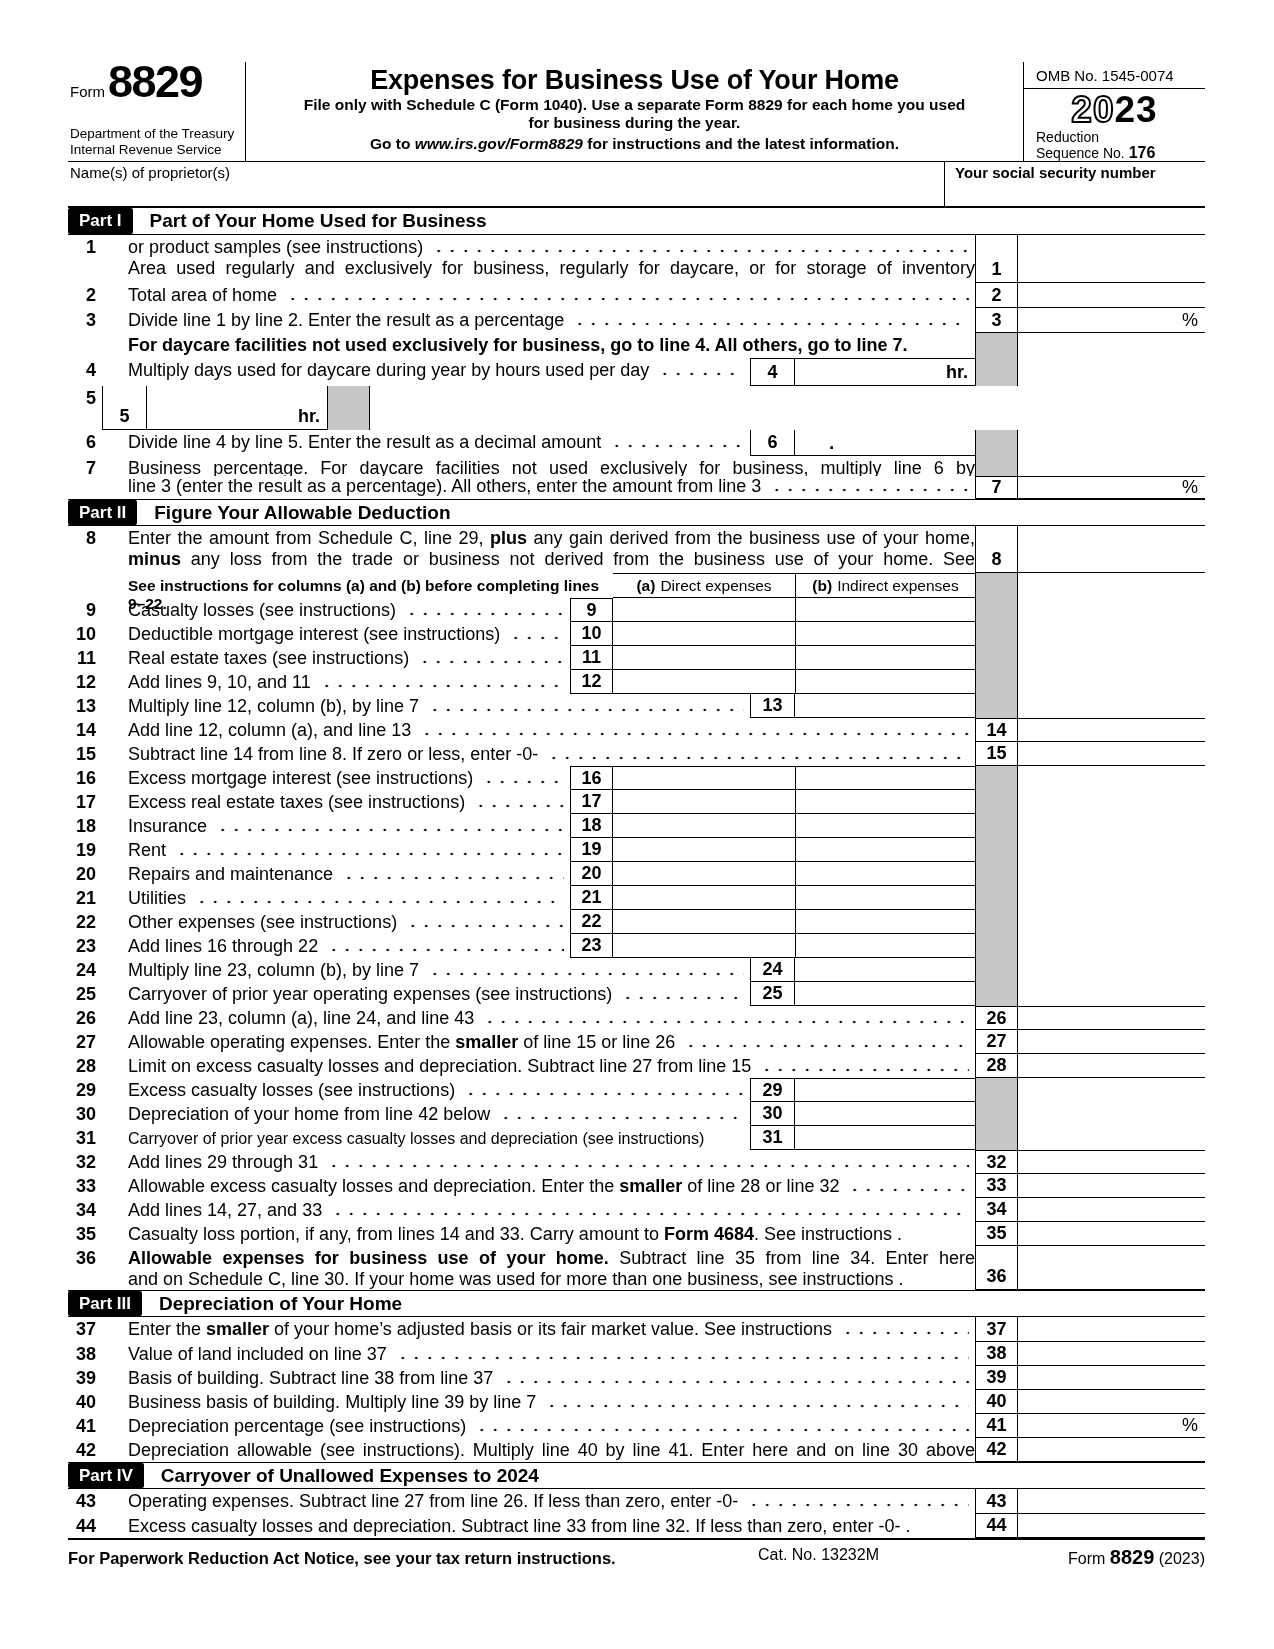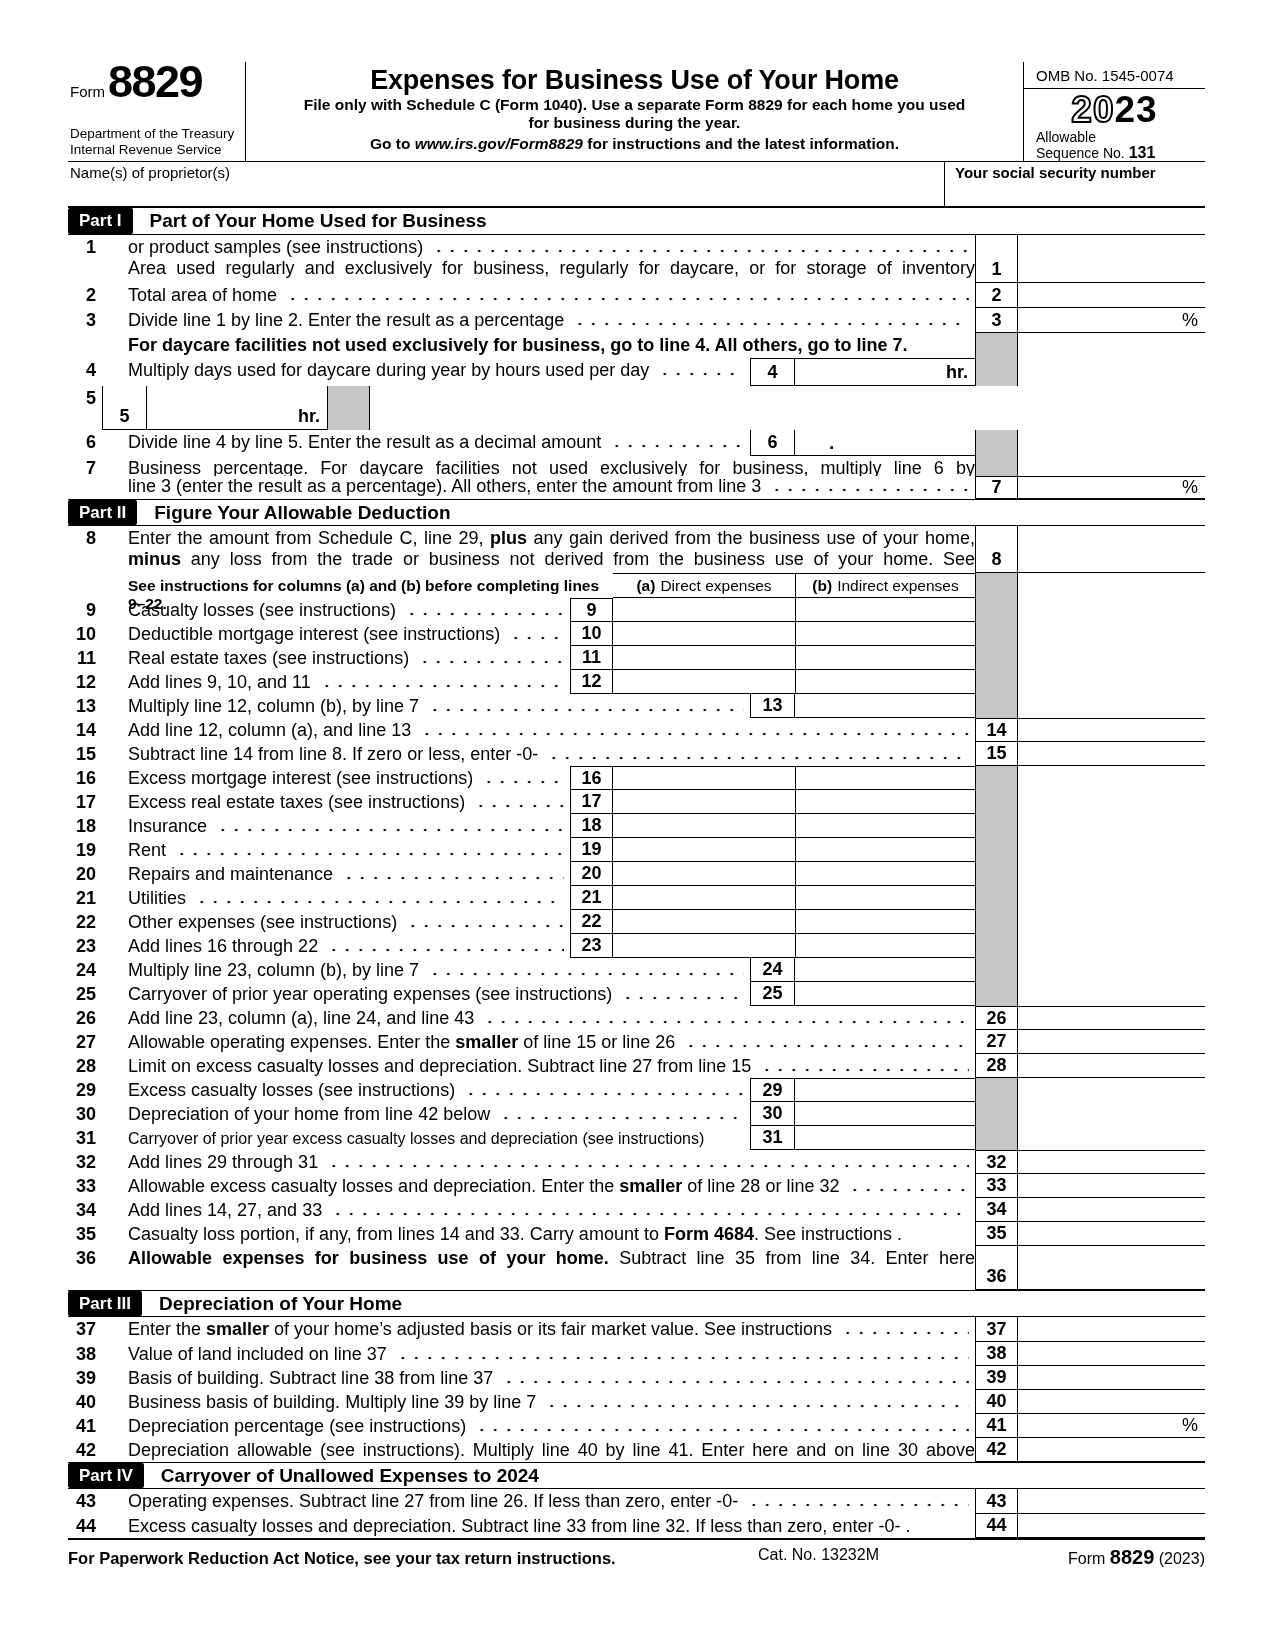--- a/index.html
+++ b/index.html
@@ -101,22 +101,22 @@
       <div class="sub">
         <div>File only with Schedule C (Form 1040). Use a separate Form 8829 for each home you used</div>
         <div>for business during the year.</div>
       </div>
       <div class="goto"><span>Go to </span><i>www.irs.gov/Form8829</i><span> for instructions and the latest information.</span></div>
     </div>
     <div class="hdr-right">
       <div class="omb">OMB No. 1545-0074</div>
       <div class="yr"><span class="yr-out">20</span><span>23</span></div>
       <div class="attach">
-        <div>Allowable</div>
-        <div><span>Sequence No. </span><span class="seqno">131</span></div>
+        <div>Reduction</div>
+        <div><span>Sequence No. </span><span class="seqno">176</span></div>
       </div>
     </div>
   </div>
 
   <div class="namerow">
     <div class="namecell">
       <span>Name(s) of proprietor(s)</span>
     </div>
     <div class="ssncell">
       <span>Your social security number</span>
@@ -594,20 +594,21 @@
         <div class="desc">
           <div class="dline">Casualty loss portion, if any, from lines 14 and 33. Carry amount to <b>Form 4684</b>. See instructions  .</div>
         </div>
         <div class="nbox">35</div>
         <div class="entry"></div>
       </div>
       <div class="frow tall" style="height:44px">
         <div class="num">36</div>
         <div class="desc">
           <div class="dline just"><b>Allowable expenses for business use of your home.</b> Subtract line 35 from line 34. Enter here</div>
+          <div class="dline">and on Schedule C, line 30. If your home was used for more than one business, see instructions   .</div>
         </div>
         <div class="nbox">36</div>
         <div class="entry"></div>
       </div>
     </div>
 
   <div class="pbar bt">
     <span class="ptag">Part III</span>
     <span class="ptitle">Depreciation of Your Home</span>
   </div>

